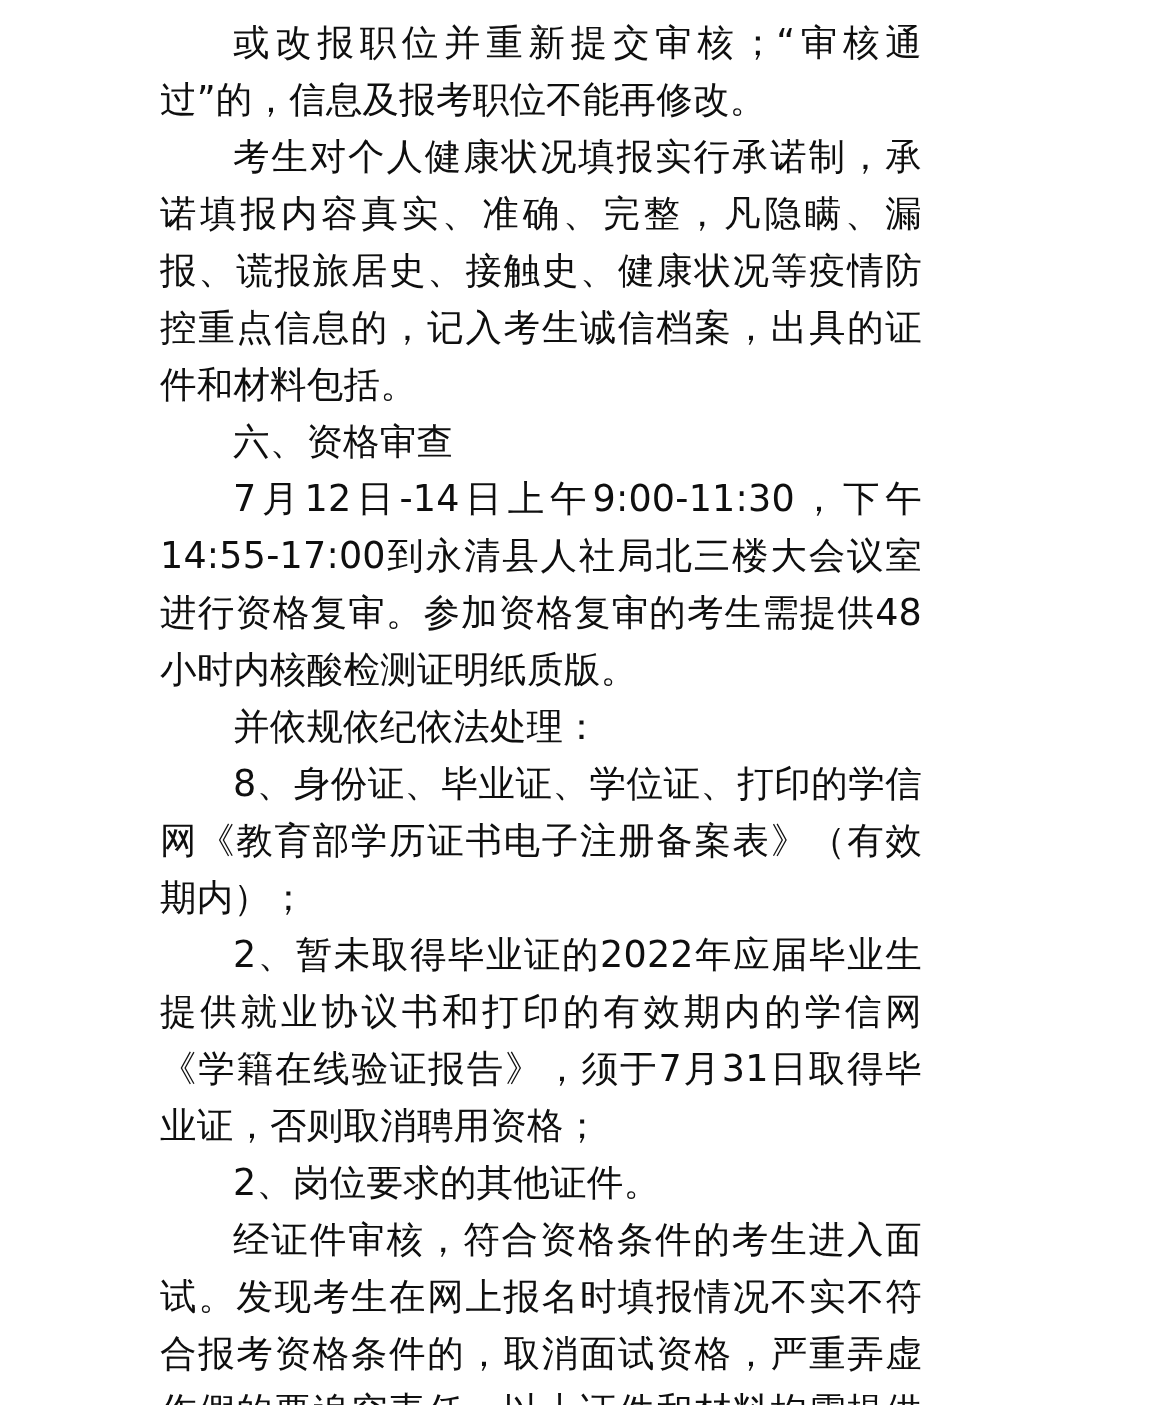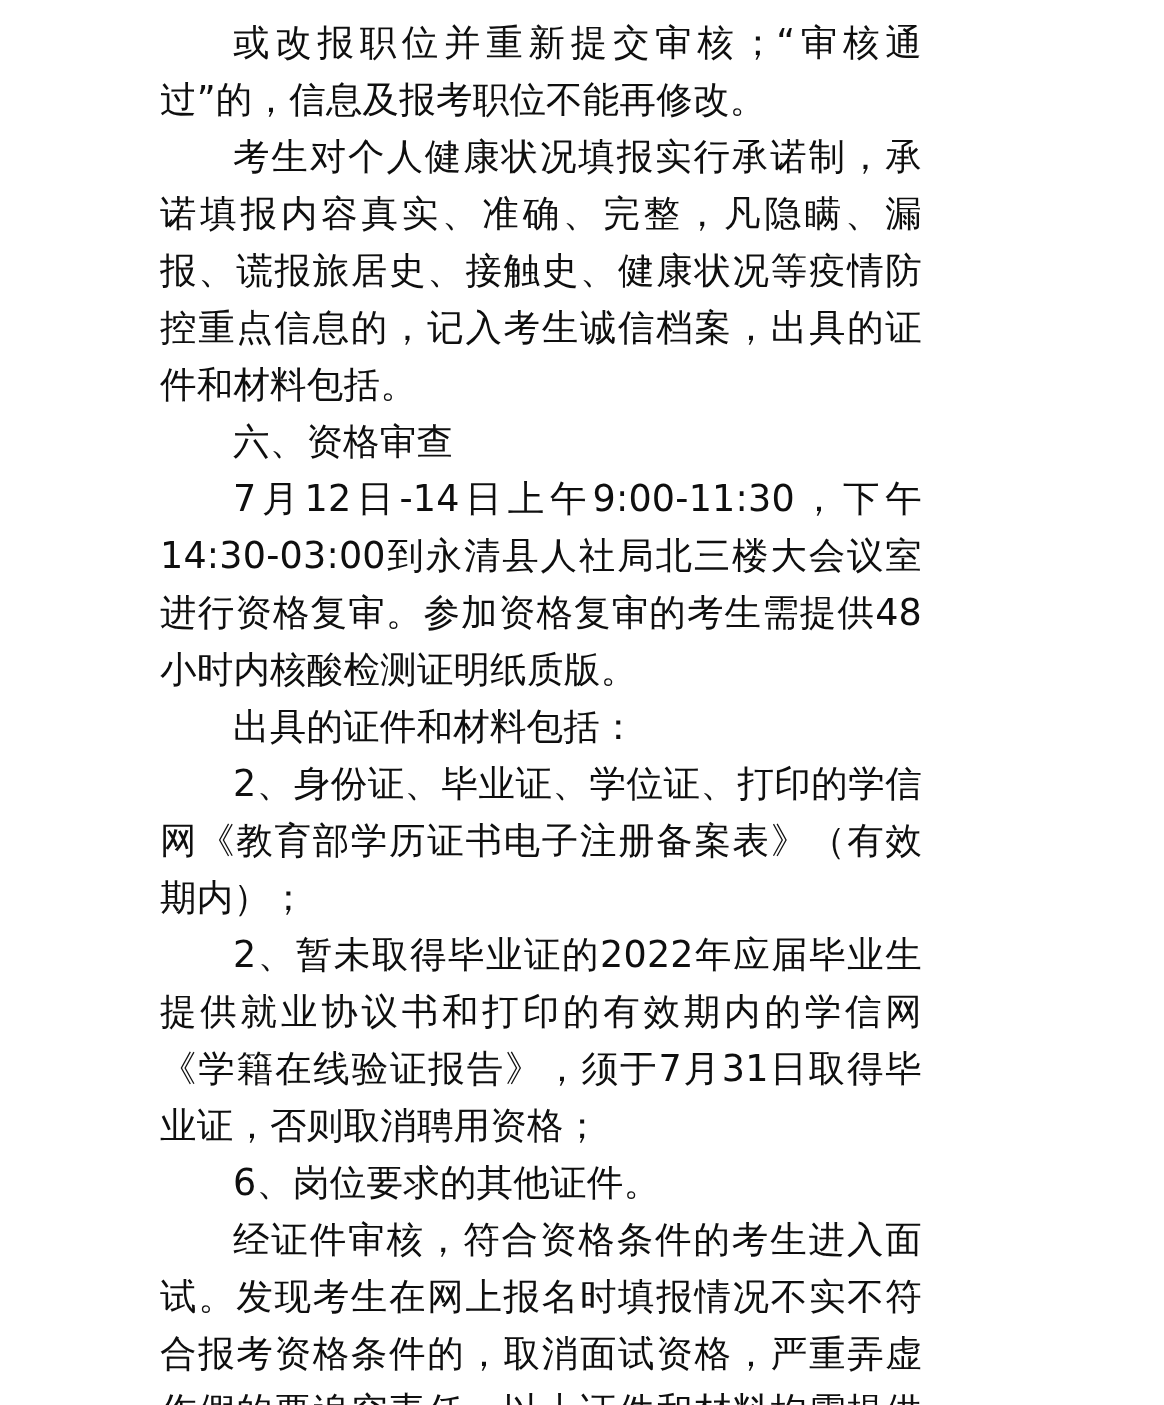--- a/index.html
+++ b/index.html
@@ -35,20 +35,20 @@
   }
 </style>
 </head>
 <body>
 
 <div class="page">
   <div class="doc-body">
     <p class="para">或改报职位并重新提交审核；“审核通过”的，信息及报考职位不能再修改。</p>
     <p class="para">考生对个人健康状况填报实行承诺制，承诺填报内容真实、准确、完整，凡隐瞒、漏报、谎报旅居史、接触史、健康状况等疫情防控重点信息的，记入考生诚信档案，出具的证件和材料包括。</p>
     <p class="para">六、资格审查</p>
-    <p class="para">7月12日-14日上午9:00-11:30，下午14:30-03:00到永清县人社局北三楼大会议室进行资格复审。参加资格复审的考生需提供48小时内核酸检测证明纸质版。</p>
-    <p class="para">出具的证件和材料包括：</p>
-    <p class="para">2、身份证、毕业证、学位证、打印的学信网《教育部学历证书电子注册备案表》（有效期内）；</p>
+    <p class="para">7月12日-14日上午9:00-11:30，下午14:55-17:00到永清县人社局北三楼大会议室进行资格复审。参加资格复审的考生需提供48小时内核酸检测证明纸质版。</p>
+    <p class="para">并依规依纪依法处理：</p>
+    <p class="para">8、身份证、毕业证、学位证、打印的学信网《教育部学历证书电子注册备案表》（有效期内）；</p>
     <p class="para">2、暂未取得毕业证的2022年应届毕业生提供就业协议书和打印的有效期内的学信网《学籍在线验证报告》，须于7月31日取得毕业证，否则取消聘用资格；</p>
-    <p class="para">6、岗位要求的其他证件。</p>
+    <p class="para">2、岗位要求的其他证件。</p>
     <p class="para">经证件审核，符合资格条件的考生进入面试。发现考生在网上报名时填报情况不实不符合报考资格条件的，取消面试资格，严重弄虚作假的要追究责任。以上证件和材料均需提供原件和复印件（A4纸）一份,其他一律无效。</p>
   </div>
 </div>
 
 </body></html>

